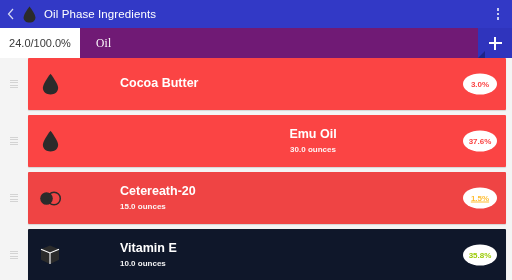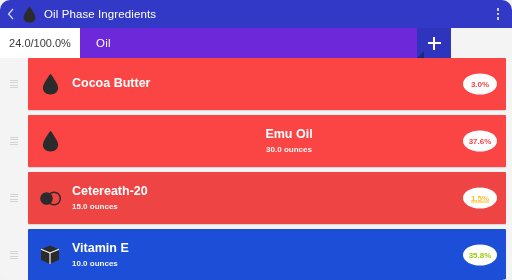--- a/index.html
+++ b/index.html
@@ -76,21 +76,21 @@
     display: block;
     width: 2.5px;
     height: 2.5px;
     background: #c9cdef;
   }
 
   
   .tabbar {
     position: absolute;
     top: 28px; left: 0;
-    width: 451px;
+    width: 512px;
     height: 30px;
     background: #2f34bd;
     display: flex;
     align-items: stretch;
   }
   .total-chip {
     width: 80px;
     background: #ffffff;
     display: flex;
     align-items: center;
@@ -187,20 +187,21 @@
     align-items: center;
     justify-content: center;
     flex: 0 0 auto;
   }
   .card-text {
     display: flex;
     flex-direction: column;
     justify-content: center;
     flex: 1 1 auto;
     min-width: 0;
+    margin-left: 48px;
   }
   .card-title {
     color: #ffffff;
     font-size: 12.5px;
     font-weight: bold;
     line-height: 1.25;
     white-space: nowrap;
     overflow: hidden;
   }
   .card-sub {
@@ -228,21 +229,21 @@
     font-size: 8px;
     font-weight: bold;
     flex: 0 0 auto;
   }
 
   
 </style>
 </head>
 <body>
 
-<div id="app" style="background: rgb(244, 244, 244); border-radius: 10px;">
+<div id="app" style="background: rgb(244, 244, 244);">
 
   <div class="appbar" style="background: rgb(50, 57, 198);">
     <div class="back-btn">
       <svg width="7" height="12" viewBox="0 0 7 12">
         <path d="M6 1 L1.5 6 L6 11" fill="none" stroke="#d8dbf2" stroke-width="1.2"></path>
       </svg>
     </div>
     <div class="appbar-icon">
       <svg width="13" height="17" viewBox="0 0 13 17">
         <path d="M6.5 0.6 C6.5 0.6 0.6 8.2 0.6 11.4 C0.6 14.6 3.2 16.6 6.5 16.6 C9.8 16.6 12.4 14.6 12.4 11.4 C12.4 8.2 6.5 0.6 6.5 0.6 Z" fill="#2b2b2b"></path>
@@ -253,21 +254,21 @@
       <i></i>
       <i></i>
       <i></i>
     </div>
   </div>
 
   <div class="tabbar" style="background: rgb(47, 52, 189);">
     <div class="total-chip">
       <span>24.0/100.0%</span>
     </div>
-    <div class="tab selected" style="background: #6d28d9;">
+    <div class="tab selected" style="background: #701a75; font-family: Liberation Serif, serif;">
       <span>Oil</span>
     </div>
     <div class="add-btn">
       <span class="plus"></span>
       <span class="scroll-hint"></span>
     </div>
   </div>
 
   <div class="list">
 
@@ -340,21 +341,21 @@
       </div>
     </div>
 
     <div class="row">
       <div class="drag-handle">
         <i></i>
         <i></i>
         <i></i>
         <i></i>
       </div>
-      <div class="card" style="background: #1d4ed8;">
+      <div class="card" style="background: #0f172a;">
         <div class="card-icon">
           <svg width="22" height="22" viewBox="0 0 22 22">
             <path d="M11 1.5 L20 5.2 L20 15.8 L11 20 L2 15.8 L2 5.2 Z" fill="#2b2b2b"></path>
             <path d="M2 5.2 L11 9.0 L20 5.2" fill="none" stroke="#ffffff" stroke-width="1.1"></path>
             <path d="M11 9.0 L11 20" fill="none" stroke="#ffffff" stroke-width="1.1"></path>
           </svg>
         </div>
         <div class="card-text">
           <div class="card-title">Vitamin E</div>
           <div class="card-sub">10.0 ounces</div>

